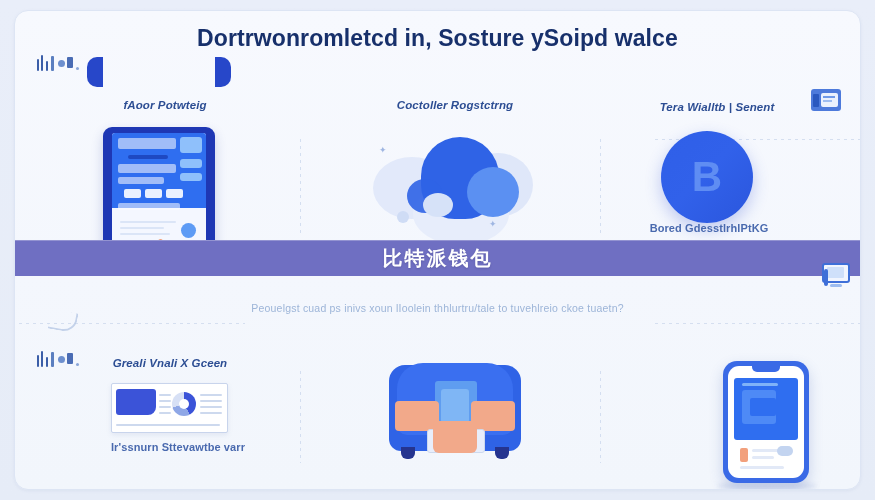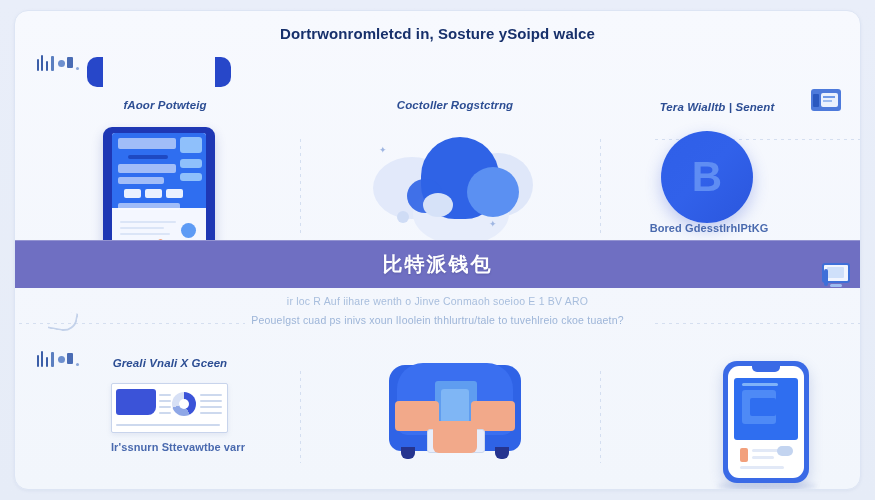--- a/index.html
+++ b/index.html
@@ -15,21 +15,21 @@
     position:absolute;left:14px;top:10px;width:847px;height:480px;
     background:linear-gradient(180deg,#f7f9fe 0%,#f4f7fd 55%,#f2f6fc 100%);
     border:1px solid #dde5f4;border-radius:14px;box-sizing:border-box;
     box-shadow:0 1px 3px rgba(120,140,180,.10);
     overflow:hidden;
   }
 
   
   .hdr{position:absolute;left:0;right:0;top:14px;text-align:center;}
   .hdr-title{
-    font-size:15px;font-weight:700;color:#17306b;letter-spacing:.1px;
+    font-size:23px;font-weight:700;color:#17306b;letter-spacing:.1px;
     line-height:1.2;filter:blur(.18px);
   }
   .hdr-sub{
     margin-top:6px;font-size:11.5px;color:#a9bedd;letter-spacing:.15px;
     filter:blur(.35px);
   }
 
   
   .col-label{
     position:absolute;font-size:11.5px;font-weight:700;color:#2c4d93;
@@ -94,21 +94,21 @@
     background:linear-gradient(135deg,#2f5fe8 0%,#3161ea 48%,#2b56dd 100%);
     box-shadow:0 6px 16px rgba(45,80,210,.28);
   }
   .coin .sym{
     position:absolute;inset:0;display:flex;align-items:center;justify-content:center;
     font-size:42px;font-weight:700;color:#5f8df3;filter:blur(.4px);
   }
 
   
   .banner{
-    position:absolute;left:0;right:0;top:229px;height:48px;
+    position:absolute;left:0;right:0;top:229px;height:36px;
     background:#6f6fc2;display:flex;align-items:center;justify-content:center;
     box-shadow:0 1px 0 rgba(255,255,255,.25) inset;
   }
   .banner .txt{
     color:#ffffff;font-size:20px;font-weight:700;letter-spacing:2px;
     text-shadow:0 1px 2px rgba(40,40,90,.25);
   }
 
   
   .subpara{position:absolute;left:0;right:0;top:284px;text-align:center;}
@@ -271,21 +271,20 @@
     </div>
 
     <div class="tv-icon" style="left:805px;top:252px;">
       <div class="bx"></div>
         <div class="in"></div>
         <div class="st"></div>
         <div class="fo"></div>
     </div>
 
     <div class="subpara">
-      <div class="l1">ir loc R Auf iihare wenth o Jinve Conmaoh soeioo E 1 BV ARO</div>
       <div class="l2">Peouelgst cuad ps inivs xoun lIoolein thhlurtru/tale to tuvehlreio ckoe tuaetn?</div>
     </div>
 
     <div class="hdots" style="left:4px;top:312px;width:226px;"></div>
     <div class="hdots" style="left:640px;top:312px;width:205px;"></div>
 
     <div style="position:absolute;left:34px;top:300px;width:26px;height:18px;
                 border:2px solid #b9cae6;border-radius:0 0 14px 0;border-top:none;border-left:none;
                 transform:rotate(10deg);opacity:.8;"></div>
 

